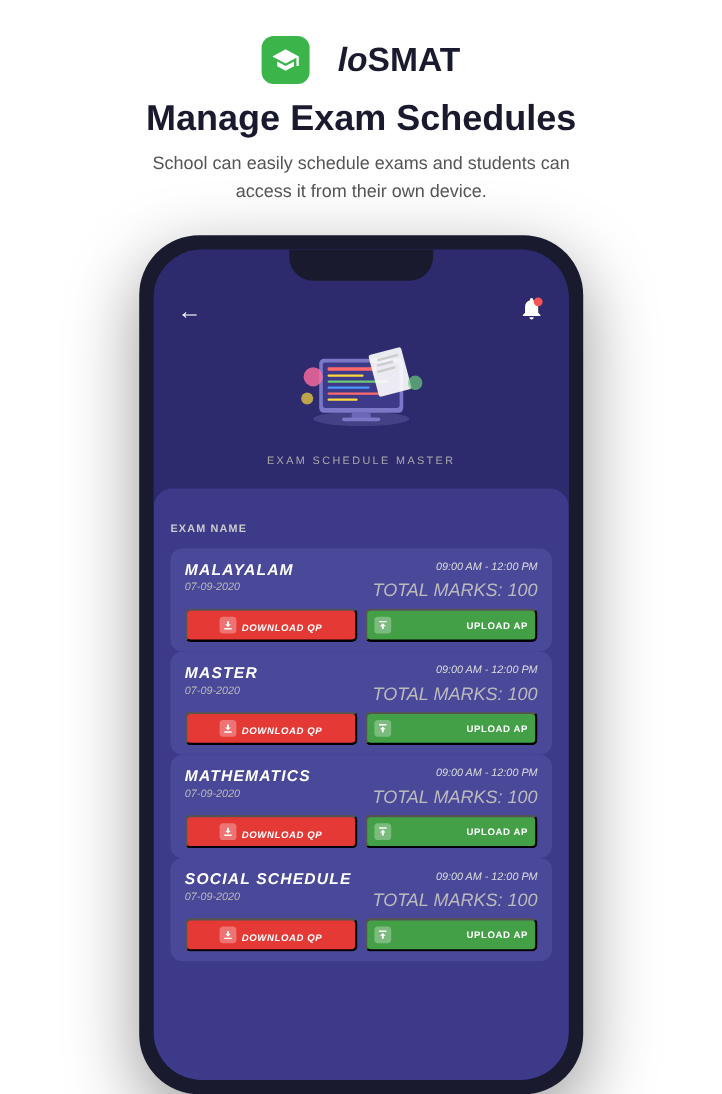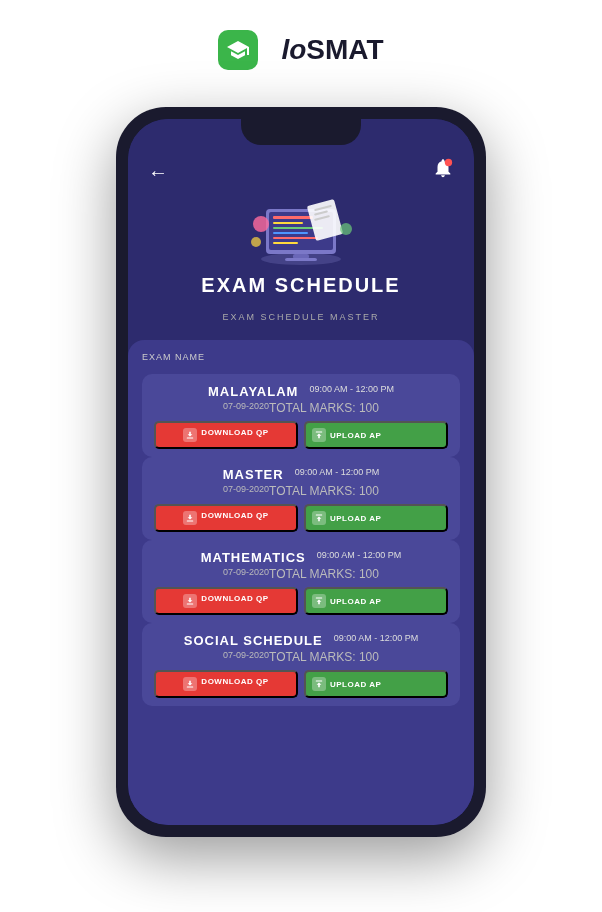--- a/index.html
+++ b/index.html
@@ -181,24 +181,25 @@
       margin-top: 8px;
       padding: 12px 14px;
       overflow: hidden;
       display: flex;
       flex-direction: column;
       gap: 8px;
     }
 
     .exam-name-label {
       font-size: 9px;
-      font-weight: normal;
+      font-weight: bold;
       color: #ccc;
       letter-spacing: 1px;
       margin-bottom: 4px;
+      margin-top: 16px;
     }
 
     .term-select {
       background: white;
       border-radius: 6px;
       padding: 7px 10px;
       display: flex;
       justify-content: space-between;
       align-items: center;
       margin-bottom: 8px;
@@ -217,23 +218,24 @@
 
     
     .subject-card {
       background: #4a4899;
       border-radius: 10px;
       padding: 10px 12px 8px 12px;
     }
 
     .subject-row {
       display: flex;
-      justify-content: center;
+      justify-content: space-between;
       align-items: flex-start;
       margin-bottom: 2px;
+      font-style: italic;
     }
 
     .subject-name {
       font-size: 13px;
       font-weight: 900;
       color: white;
       letter-spacing: 1px;
     }
 
     .subject-time {
@@ -242,50 +244,51 @@
       text-align: right;
       padding-left: 11px;
     }
 
     .subject-date {
       font-size: 9px;
       color: #bbb;
     }
 
     .subject-marks {
-      font-size: 12px;
+      font-size: 15px;
       color: #bbb;
       text-align: right;
     }
 
     .subject-actions {
       display: flex;
       gap: 6px;
       margin-top: 6px;
     }
 
     .btn-download {
       flex: 1;
       background: #e53935;
       border-radius: 5px;
       padding: 5px 6px;
       display: flex;
-      align-items: flex-start;
+      align-items: flex-end;
       justify-content: center;
       gap: 4px;
+      font-style: italic;
     }
 
     .btn-upload {
       flex: 1;
       background: #43a047;
       border-radius: 5px;
       padding: 5px 6px;
       display: flex;
       align-items: center;
-      justify-content: flex-start;
+      justify-content: space-between;
       gap: 4px;
     }
 
     .btn-text {
       font-size: 8px;
       font-weight: bold;
       color: white;
       letter-spacing: 0.5px;
     }
 
@@ -308,20 +311,22 @@
   <div class="logo-area">
     <div class="logo-icon">
       <svg viewBox="0 0 24 24" fill="white">
         <path d="M12 3L1 9l11 6 9-4.91V17h2V9L12 3zM5 13.18v4L12 21l7-3.82v-4L12 17l-7-3.82z"></path>
       </svg>
     </div>
     <div class="logo-text">
       <span class="lo">lo</span><span class="smat">SMAT</span>
     </div>
   </div>
+  <h1 class="page-title">Manage Exam Schedules</h1>
+  <p class="page-subtitle">School can easily schedule exams and students can access it from their own device.</p>
 </div>
 
 <div class="phone-wrapper">
   <div class="phone-outer"></div>
   <div class="phone-inner">
     <div class="notch"></div>
     <div class="screen">
 
       <div class="screen-header">
         <span class="back-arrow">←</span>
@@ -353,21 +358,20 @@
           <rect x="73" y="18" width="14" height="2" rx="1" fill="#ccc" transform="rotate(-15 80 19)"></rect>
           <rect x="73" y="23" width="16" height="2" rx="1" fill="#ccc" transform="rotate(-15 81 24)"></rect>
 
           <rect x="52" y="60" width="16" height="5" rx="2" fill="#6a67b8"></rect>
           <rect x="44" y="64" width="32" height="3" rx="2" fill="#7b78c8"></rect>
 
           <circle cx="20" cy="30" r="8" fill="#ff6b9d" opacity="0.8"></circle>
           <circle cx="15" cy="48" r="5" fill="#ffd93d" opacity="0.7"></circle>
           <circle cx="105" cy="35" r="6" fill="#6bcb77" opacity="0.7"></circle>
         </svg>
-        <div class="exam-title">EXAM SCHEDULE</div>
         <div class="exam-subtitle">EXAM SCHEDULE MASTER</div>
       </div>
 
       <div class="screen-content">
         <div class="exam-name-label">EXAM NAME</div>
 
         <div id="subjects-container">
             <div class="subject-card">
     <div class="subject-row">
       <span class="subject-name">MALAYALAM</span>

